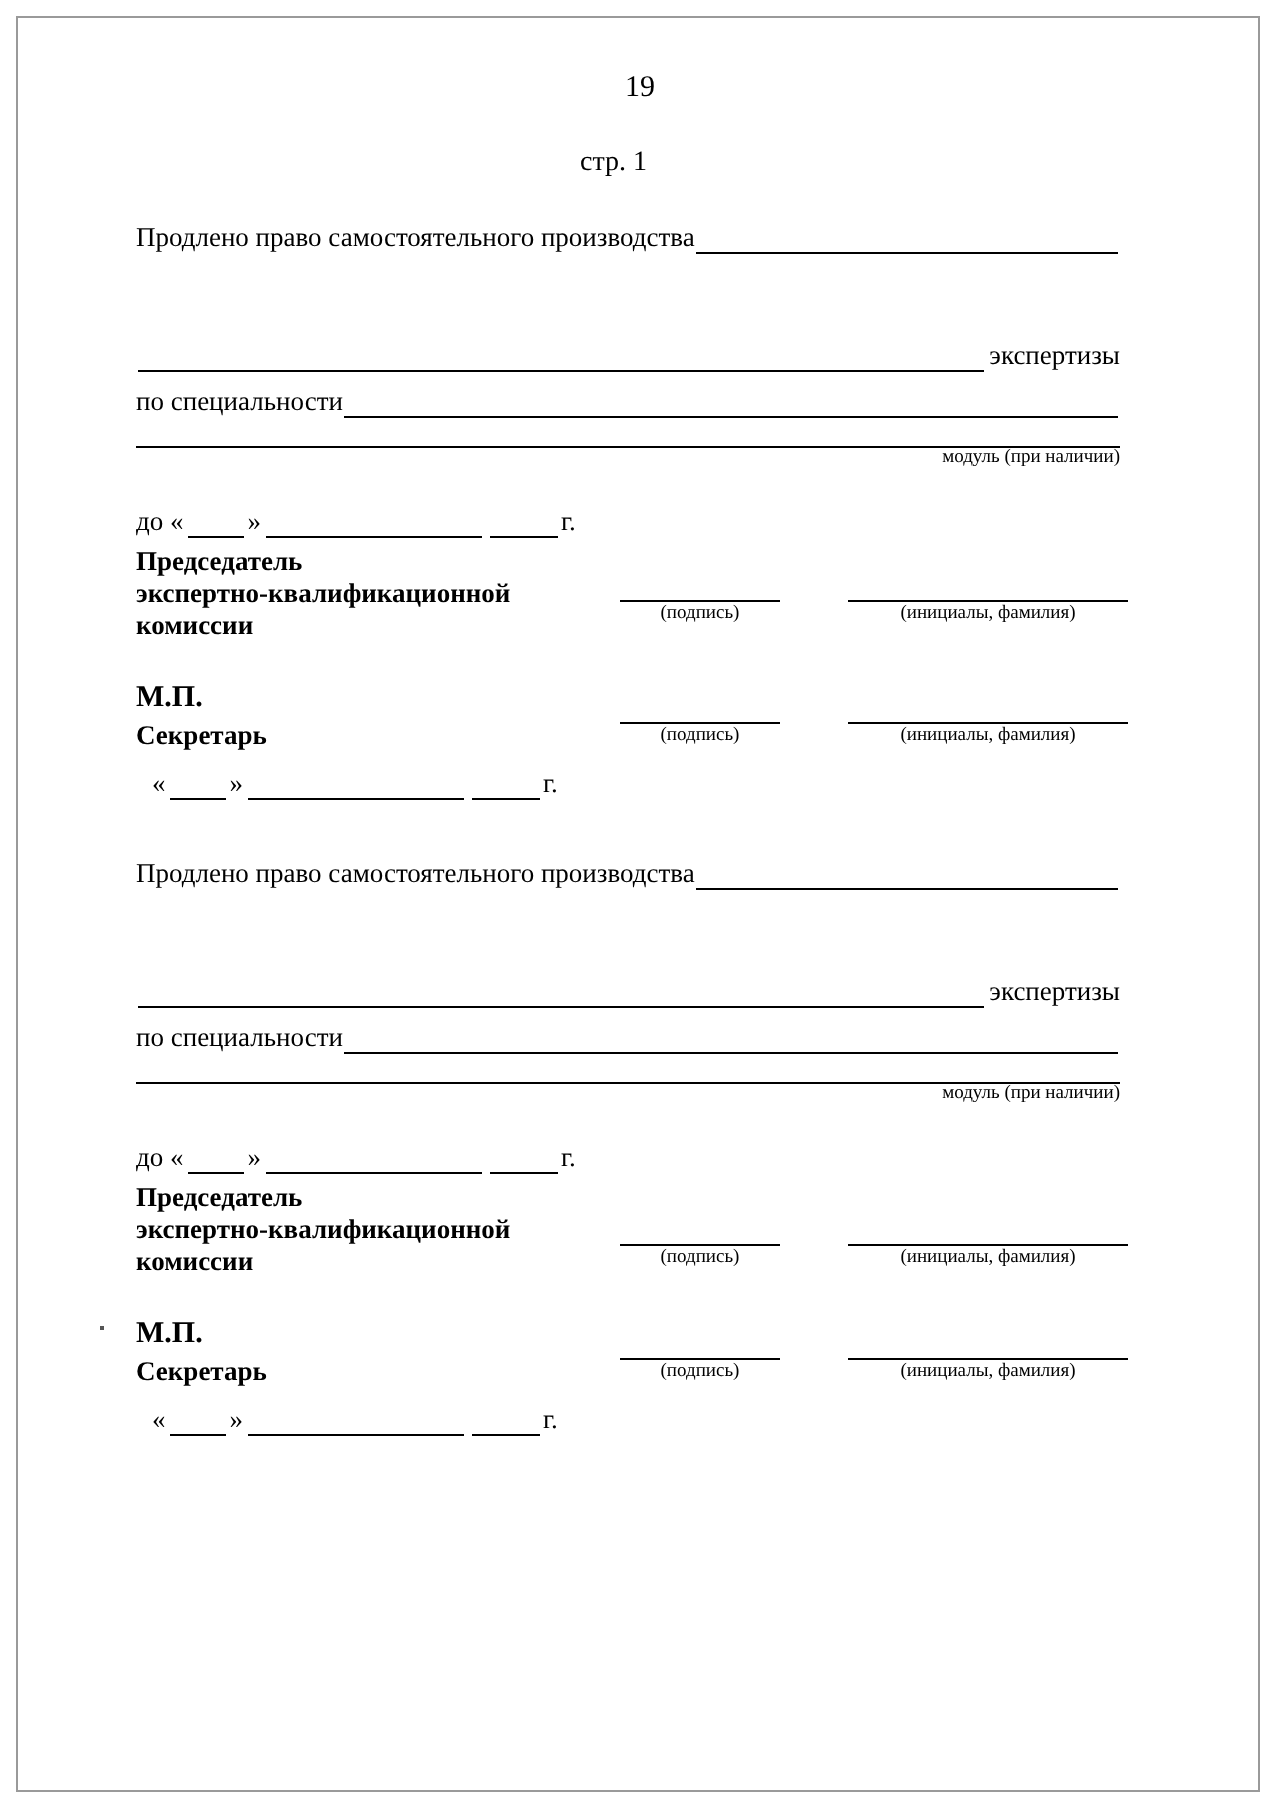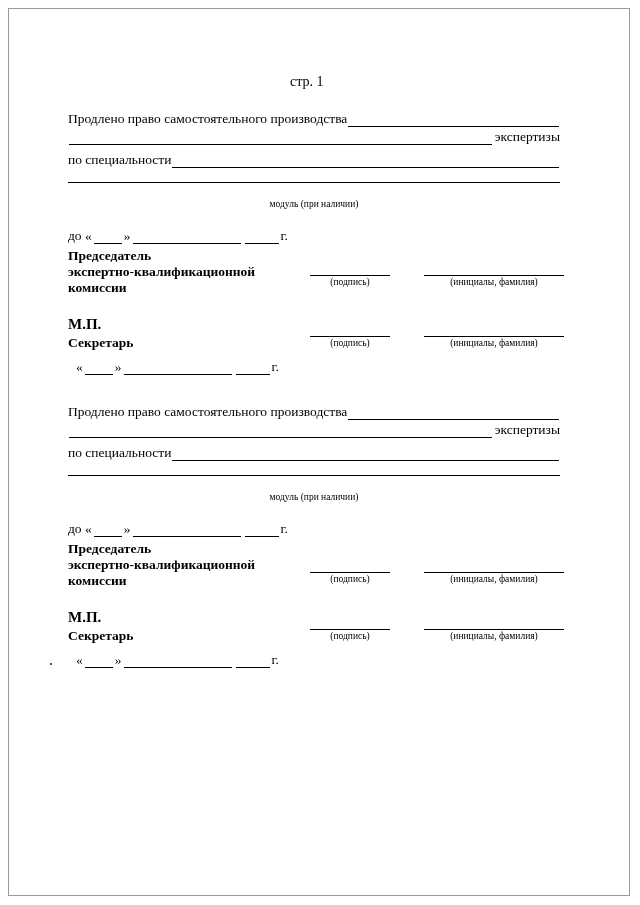--- a/index.html
+++ b/index.html
@@ -94,33 +94,34 @@
   .full-rule {
     border-bottom: 1px solid #000;
     height: 13px;
     width: 100%;
     margin-top: 1px;
   }
 
   .right-word {
     font-size: 13.5px;
     padding-left: 2px;
+    margin-top: 41px;
   }
 
   .rule-with-word {
     display: flex;
     align-items: flex-end;
     width: 100%;
   }
 
   .caption-spec {
     width: 100%;
-    text-align: center;
+    text-align: right;
     font-size: 9.5px;
-    margin-top: 16px;
+    margin-top: 0px;
   }
 
   .until-row {
     display: flex;
     align-items: flex-end;
     font-size: 13.5px;
     margin-top: 19px;
   }
 
   .bold-block {
@@ -179,20 +180,21 @@
     height: 2px;
     background: #555;
   }
 </style>
 </head>
 <body>
 
 <div class="page">
   <div class="scan-frame"></div>
 
+  <div class="page-number">19</div>
   <div class="page-label">стр. 1</div>
 
   <div class="content">
 
     <div class="block">
 
       <div class="line-row">
         <span class="txt">Продлено право самостоятельного производства</span>
         <span class="fill"></span>
       </div>

